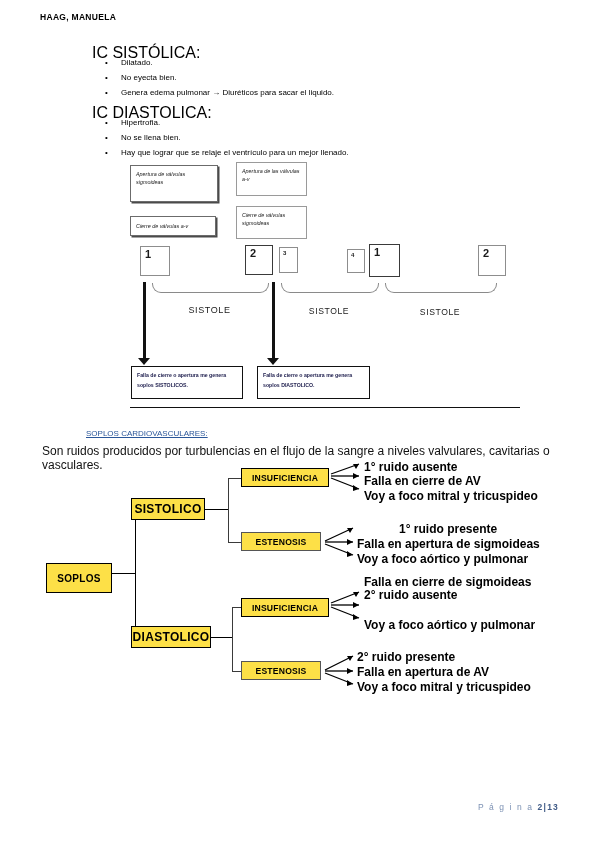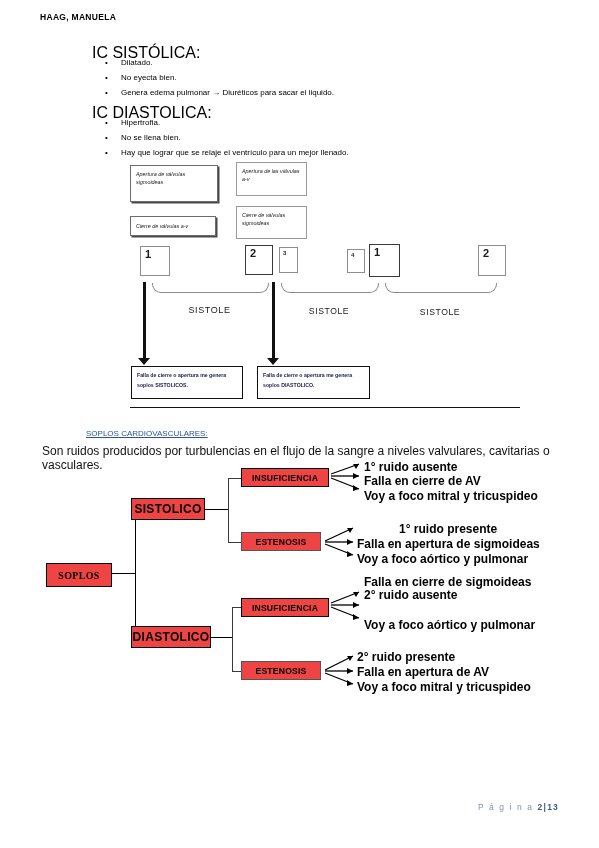--- a/index.html
+++ b/index.html
@@ -35,21 +35,21 @@
             font-size:5.2px;font-weight:bold;color:#1b1b4b;line-height:1.85;
             padding:4px 5px;}
 
   .hrule{border-top:1.3px solid #111;}
 
   
   .blue-head{font-size:8px;color:#2a5699;text-decoration:underline;}
   .body-txt{font-size:12px;color:#111;}
 
   
-  .tbox{box-sizing:border-box;background:#ef4444;display:flex;align-items:center;
+  .tbox{box-sizing:border-box;background:#fde047;display:flex;align-items:center;
         justify-content:center;font-weight:bold;color:#000;text-align:right;}
   .tbox.root{border:1.6px solid #000;font-size:10px;letter-spacing:.3px;}
   .tbox.lvl2{border:1.9px solid #000;font-size:12px;letter-spacing:.3px;}
   .tbox.lvl3{border:1.4px solid #000;font-size:8.6px;letter-spacing:.2px;}
   .tbox.lvl3.grey{border:1.4px solid #555;}
 
   .ln{background:#000;}
   .ln-h{height:1.4px;}
   .ln-v{width:1.4px;}
   .ln-thin{background:#3a3a3a;}
@@ -133,21 +133,21 @@
   <div class="abs" style="left:267px;top:358px;width:0;height:0;border-left:6px solid transparent;border-right:6px solid transparent;border-top:7px solid #111;"></div>
 
   <div class="abs note-box" style="left:131px;top:366px;width:112px;height:33px;">Falla de cierre o apertura me genera soplos SISTOLICOS.</div>
   <div class="abs note-box" style="left:257px;top:366px;width:113px;height:33px;">Falla de cierre o apertura me genera soplos DIASTOLICO.</div>
 
   <div class="abs hrule" style="left:130px;top:407px;width:390px;"></div>
 
   <div class="abs blue-head" style="left:42px;top:429px;padding-left:44px;">SOPLOS CARDIOVASCULARES:</div>
   <div class="abs body-txt" style="left:42px;top:444px;width:520px;">Son ruidos producidos por turbulencias en el flujo de la sangre a niveles valvulares, cavitarias o vasculares.</div>
 
-  <div class="abs tbox root" style="left:46px;top:563px;width:66px;height:24px;font-family:Liberation Serif, serif;">SOPLOS</div>
+  <div class="abs tbox root" style="left:46px;top:563px;width:66px;height:30px;">SOPLOS</div>
 
   <div class="abs ln ln-h" style="left:112px;top:573px;width:24px;"></div>
   <div class="abs ln ln-v" style="left:135px;top:509px;height:129px;"></div>
   <div class="abs ln ln-h" style="left:135px;top:509px;width:26px;"></div>
   <div class="abs ln ln-h" style="left:135px;top:637px;width:26px;"></div>
 
   <div class="abs tbox lvl2" style="left:131px;top:498px;width:74px;height:22px;">SISTOLICO</div>
   <div class="abs ln ln-h" style="left:205px;top:509px;width:24px;"></div>
   <div class="abs ln ln-v ln-thin" style="left:228px;top:478px;height:65px;"></div>
   <div class="abs ln ln-h ln-thin" style="left:228px;top:478px;width:16px;"></div>

